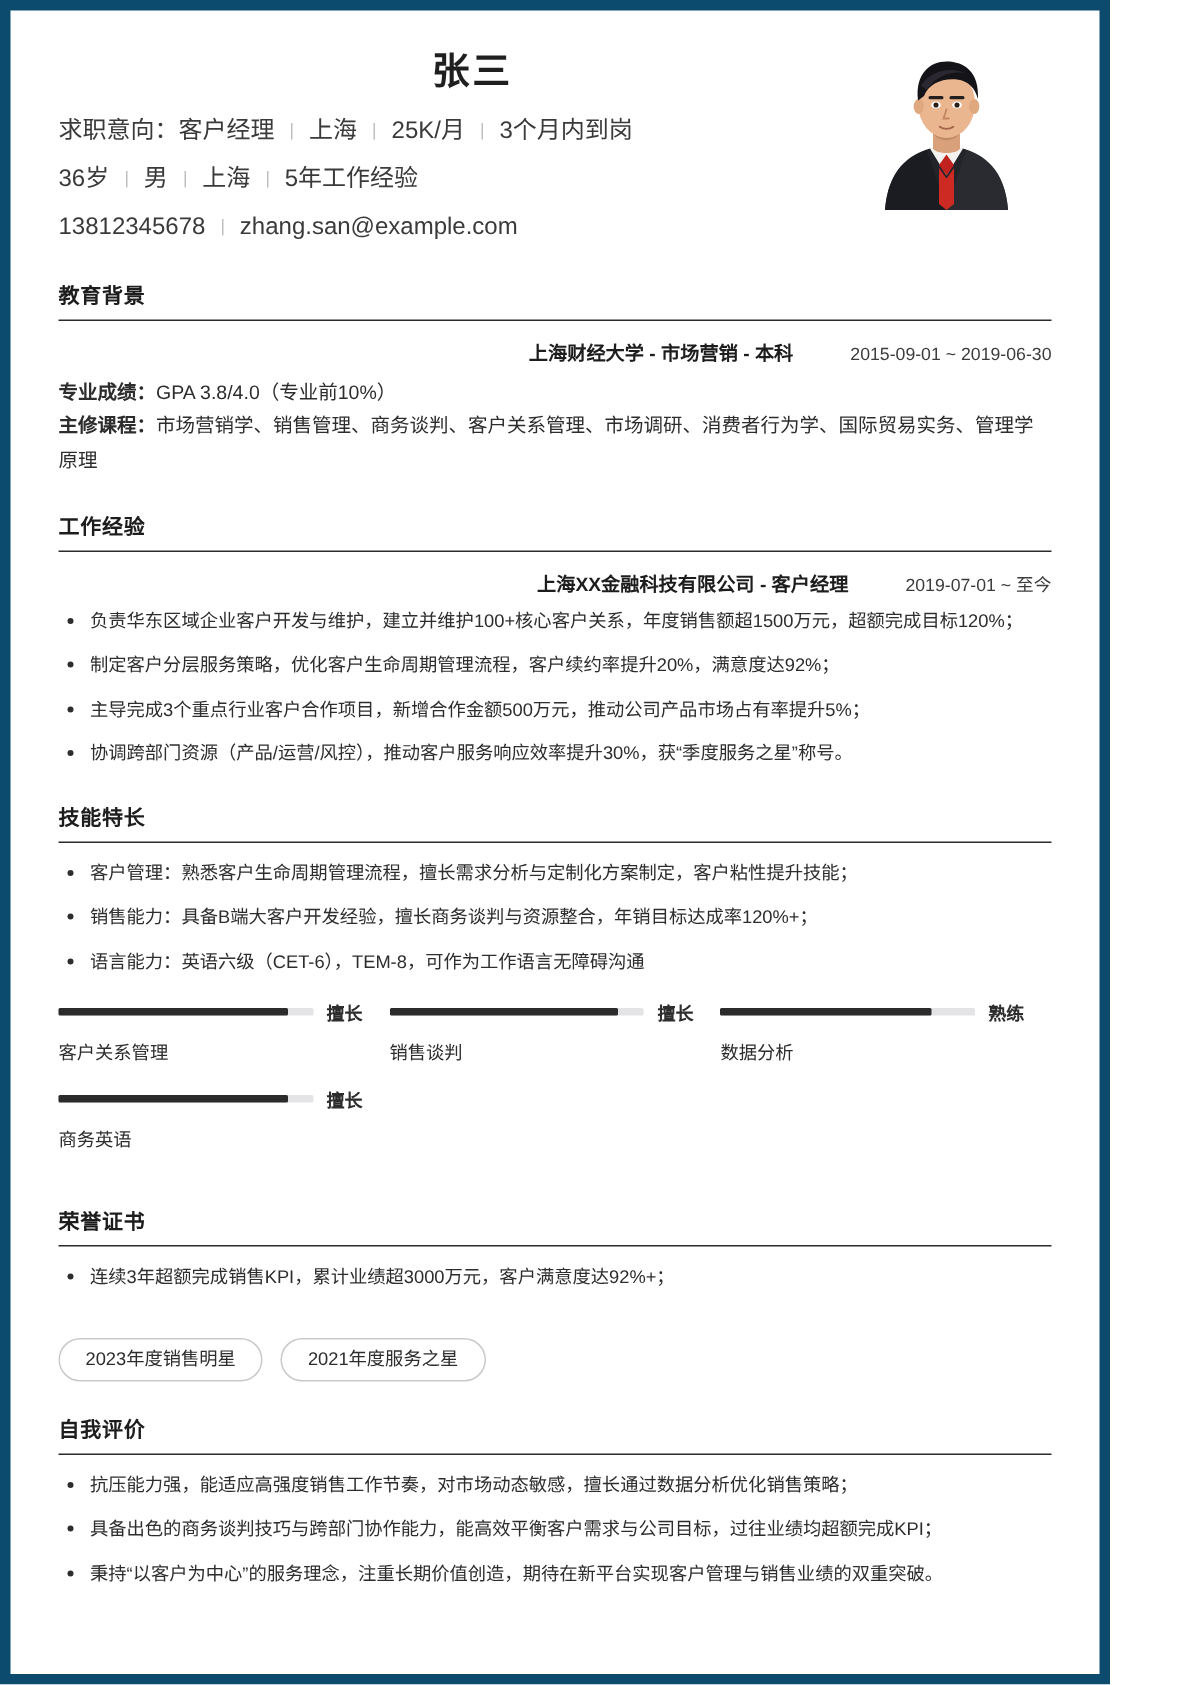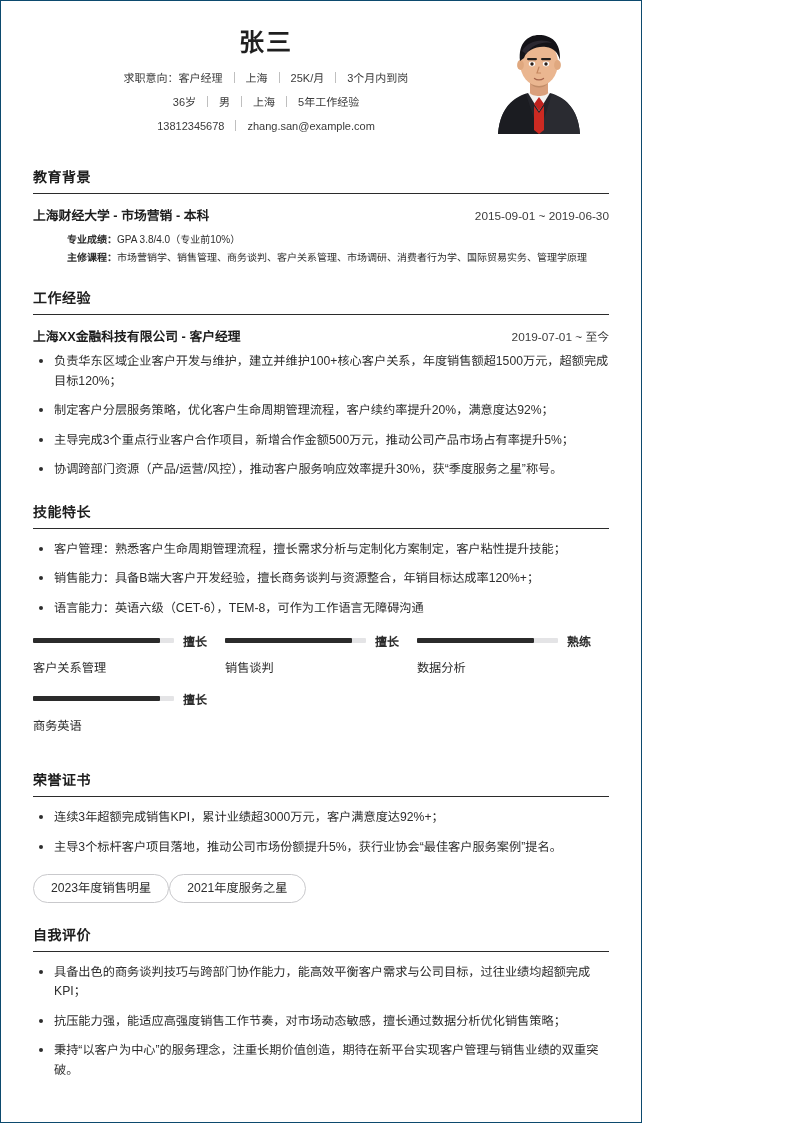--- a/index.html
+++ b/index.html
@@ -8,25 +8,25 @@
     padding: 0;
     background: #ffffff;
   }
   body {
     font-family: "Liberation Sans", "DejaVu Sans", sans-serif;
     color: #222222;
     -webkit-font-smoothing: antialiased;
   }
   .page {
     position: relative;
-    width: 642px;
+    width: 740px;
     height: 1123px;
     box-sizing: border-box;
     background: #ffffff;
-    border: 1px solid #0c4a6e;
+    border: 7px solid #0c4a6e;
     overflow: hidden;
   }
   .inner {
     padding: 22px 32px 0 32px;
   }
 
   
   .header {
     position: relative;
     min-height: 118px;
@@ -35,22 +35,22 @@
     text-align: center;
     font-size: 25px;
     font-weight: bold;
     letter-spacing: 2px;
     color: #1f1f1f;
     line-height: 1.25;
     margin: 4px 0 12px 0;
     padding-right: 110px;
   }
   .meta-line {
-    text-align: center;
-    font-size: 11px;
+    text-align: left;
+    font-size: 16px;
     color: #3a3a3a;
     line-height: 1.55;
     margin-bottom: 7px;
     padding-right: 110px;
     white-space: nowrap;
   }
   .meta-line .sep {
     display: inline-block;
     width: 1px;
     height: 11px;
@@ -82,39 +82,39 @@
   }
   .section-rule {
     height: 1px;
     background: #2b2b2b;
     margin-bottom: 11px;
   }
 
   
   .entry-head {
     display: flex;
-    justify-content: space-between;
+    justify-content: flex-end;
     align-items: baseline;
     margin-bottom: 7px;
+    gap: 38px;
   }
   .entry-title {
     font-size: 12.8px;
     font-weight: bold;
     color: #1d1d1d;
   }
   .entry-date {
     font-size: 11.8px;
     color: #3c3c3c;
     white-space: nowrap;
   }
   .detail-line {
-    font-size: 10px;
+    font-size: 13px;
     color: #2d2d2d;
     line-height: 1.75;
-    margin-left: 34px;
   }
   .detail-line .lbl { font-weight: bold; }
 
   
   ul.bullets {
     list-style: none;
     margin: 0;
     padding: 0;
   }
   ul.bullets > li {
@@ -178,21 +178,22 @@
   .bar-name {
     font-size: 12.2px;
     color: #2d2d2d;
     margin-top: 9px;
   }
 
   
   .tags {
     display: flex;
     flex-wrap: wrap;
-    margin-top: 17px;
+    gap: 12px;
+    margin-top: 31px;
   }
   .tag {
     border: 1px solid #c9c9cc;
     border-radius: 999px;
     padding: 6px 17px;
     font-size: 12.2px;
     color: #2d2d2d;
     background: #ffffff;
     line-height: 1.2;
     white-space: nowrap;
@@ -328,33 +329,32 @@
           </div>
         </div>
     </div>
 
     <div class="section">
       <div class="section-title">荣誉证书</div>
       <div class="section-rule"></div>
 
       <ul class="bullets" id="honor-bullets">
           <li>连续3年超额完成销售KPI，累计业绩超3000万元，客户满意度达92%+；</li>
-          <li>主导3个标杆客户项目落地，推动公司市场份额提升5%，获行业协会“最佳客户服务案例”提名。</li>
         </ul>
       <div class="tags" id="honor-tags">
           <div class="tag">2023年度销售明星</div>
           <div class="tag">2021年度服务之星</div>
         </div>
     </div>
 
     <div class="section">
       <div class="section-title">自我评价</div>
       <div class="section-rule"></div>
 
       <ul class="bullets" id="summary-bullets">
+          <li>抗压能力强，能适应高强度销售工作节奏，对市场动态敏感，擅长通过数据分析优化销售策略；</li>
           <li>具备出色的商务谈判技巧与跨部门协作能力，能高效平衡客户需求与公司目标，过往业绩均超额完成KPI；</li>
-          <li>抗压能力强，能适应高强度销售工作节奏，对市场动态敏感，擅长通过数据分析优化销售策略；</li>
           <li>秉持“以客户为中心”的服务理念，注重长期价值创造，期待在新平台实现客户管理与销售业绩的双重突破。</li>
         </ul>
     </div>
 
   </div>
 </div>
 
 </body></html>

